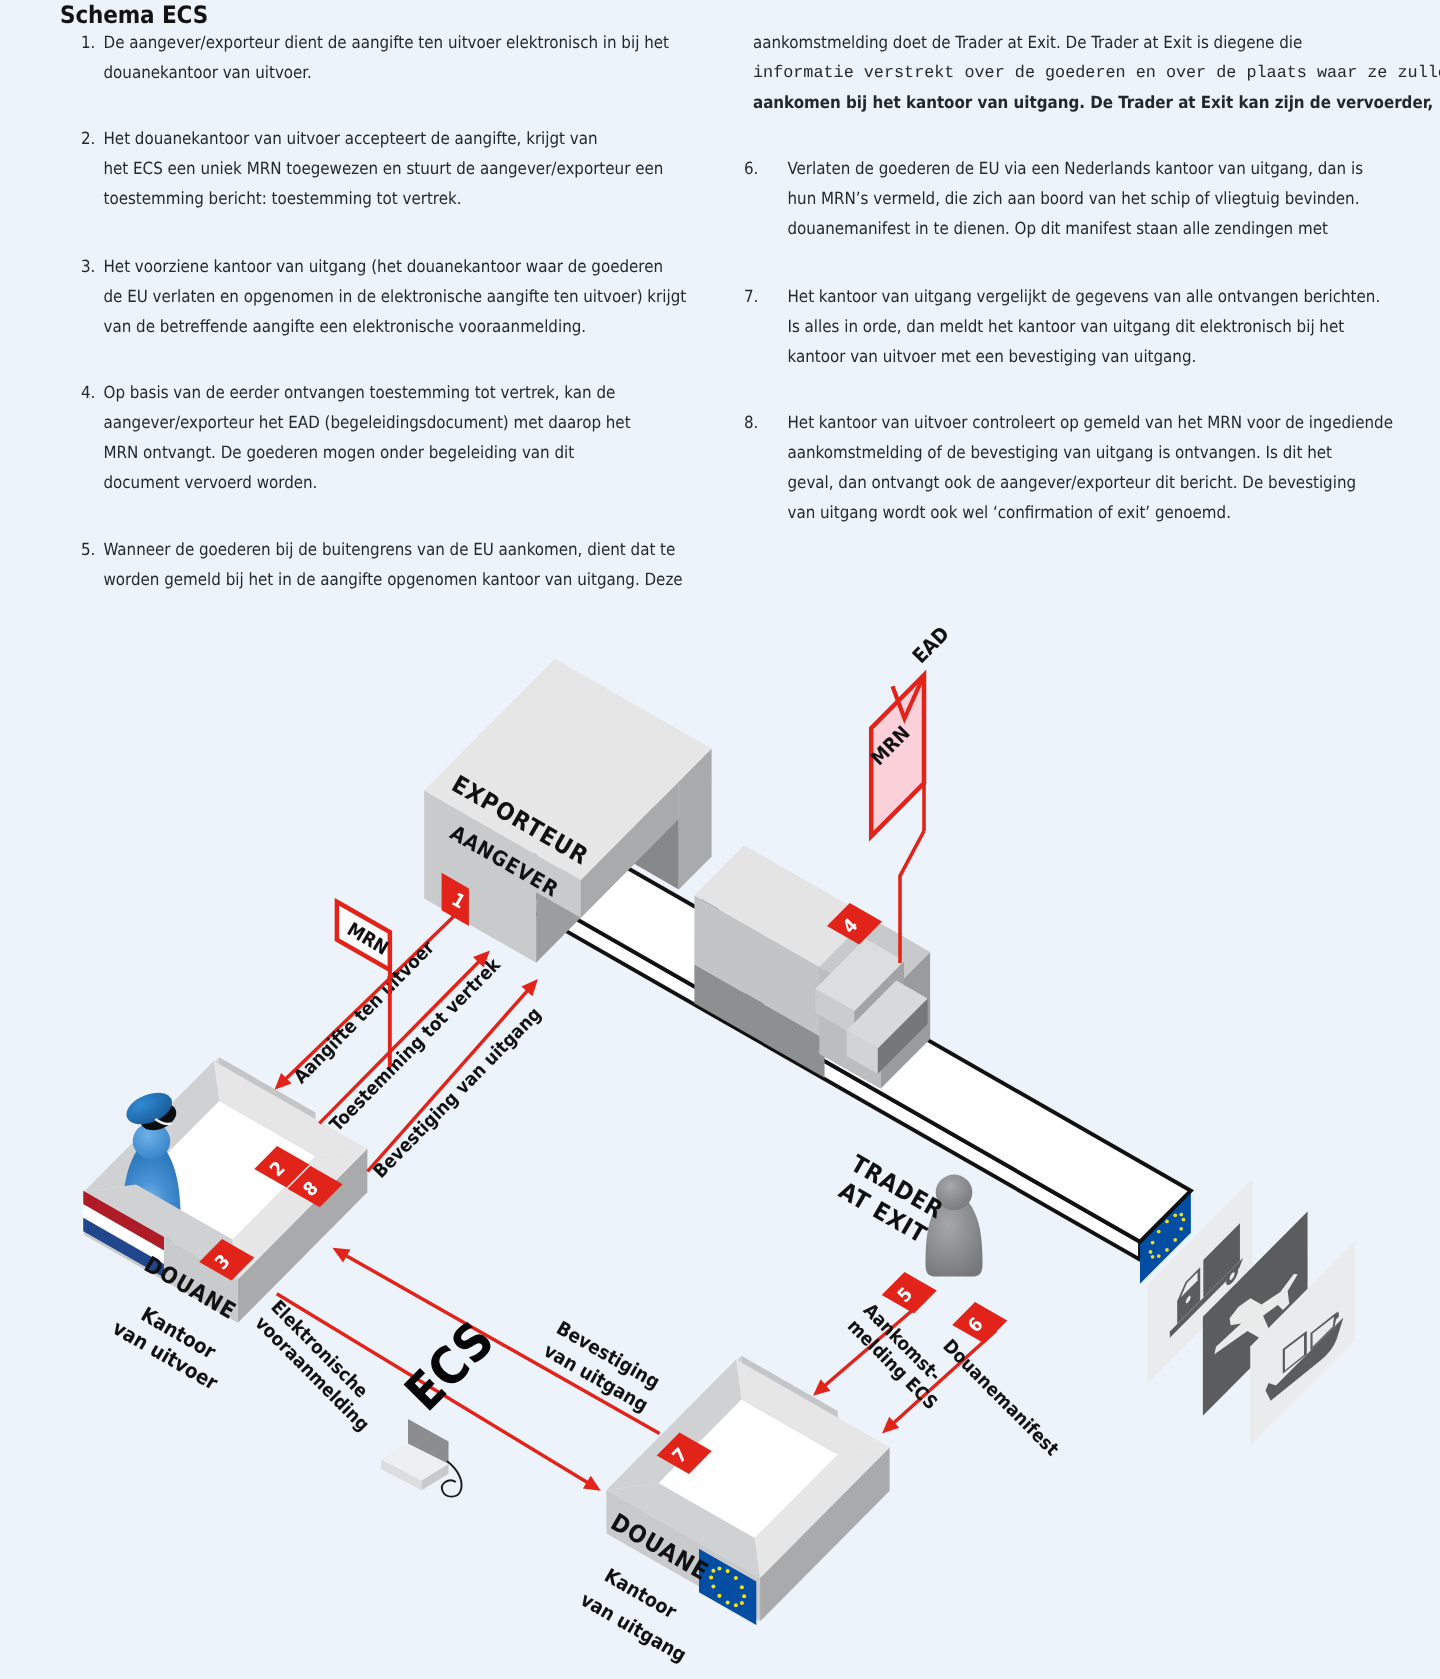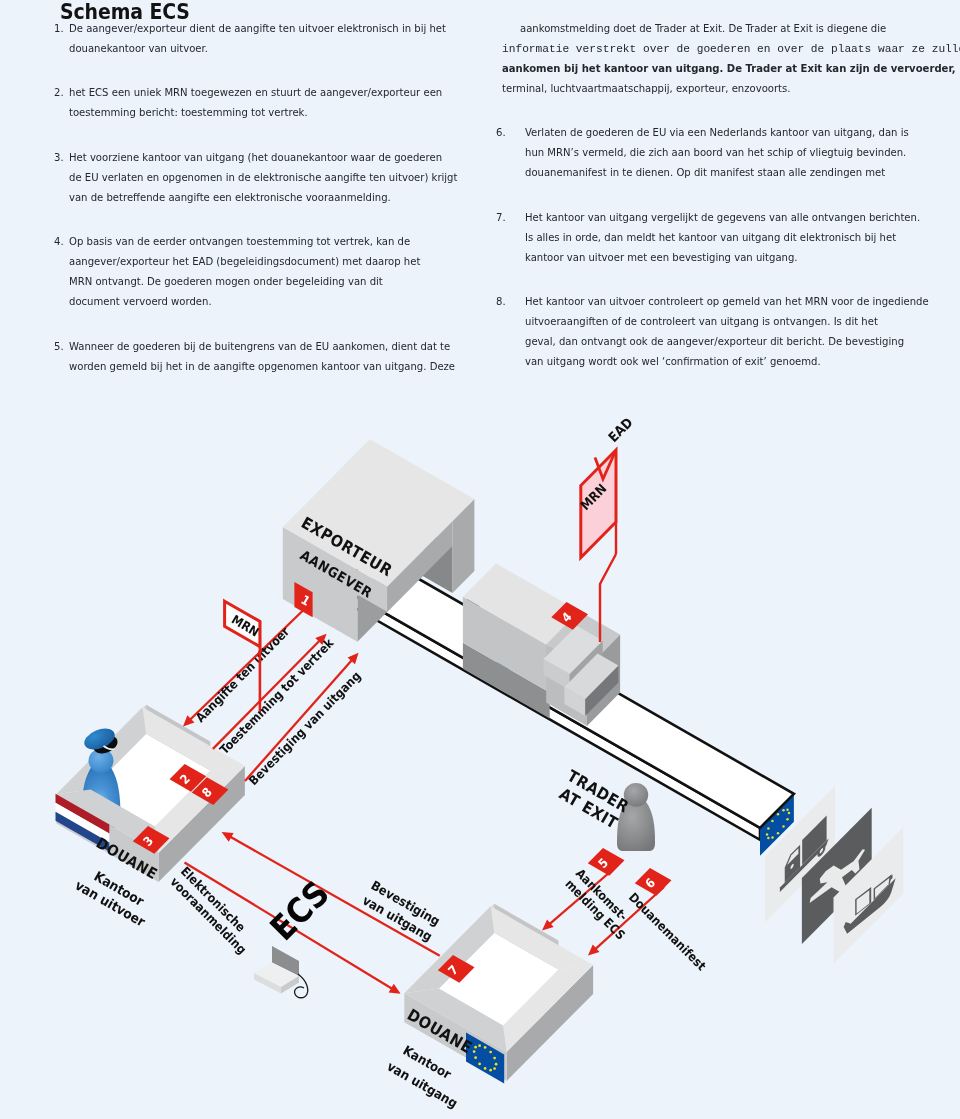--- a/index.html
+++ b/index.html
@@ -1,18 +1,18 @@
 <!DOCTYPE html>
 <html><head>
 <meta charset="utf-8">
 <style>
   html,body{margin:0;padding:0;}
   body{width:960px;height:1119px;background:#edf3fb;font-family:"DejaVu Sans Condensed","DejaVu Sans",sans-serif;overflow:hidden;position:relative;}
   .page{position:absolute;left:0;top:0;width:960px;height:1119px;}
-  .title{position:absolute;left:60px;top:0px;font-size:21px;font-weight:bold;color:#131313;
+  .title{position:absolute;left:40px;top:0px;font-size:16px;font-weight:bold;color:#131313;
          font-family:"DejaVu Sans Condensed","DejaVu Sans",sans-serif;letter-spacing:-0.1px;}
   .col{position:absolute;font-size:11.2px;color:#23282e;}
   .colL{left:54px;top:19px;width:430px;}
   .colR{left:496px;top:19px;width:440px;}
   .item{position:relative;margin-bottom:24.4px;}
   .num{position:absolute;left:0;top:0;height:20px;line-height:20px;}
   .ln{margin-left:15px;height:20px;line-height:20px;white-space:pre;}
   .colR .ln{margin-left:29px;}
   svg#diagram{position:absolute;left:0;top:400px;display:block;}
   text{font-family:"DejaVu Sans Condensed","DejaVu Sans",sans-serif;}
@@ -23,20 +23,21 @@
 <div class="page">
   <div class="title">Schema ECS</div>
   <div class="col colL" id="colL">
       <div class="item">
         <div class="num">1.</div>
         <div class="ln">De aangever/exporteur dient de aangifte ten uitvoer elektronisch in bij het</div>
         <div class="ln">douanekantoor van uitvoer.</div>
       </div>
       <div class="item">
         <div class="num">2.</div>
+        <div class="ln">Het douanekantoor van uitvoer accepteert de aangifte, krijgt van</div>
         <div class="ln">het ECS een uniek MRN toegewezen en stuurt de aangever/exporteur een</div>
         <div class="ln">toestemming bericht: toestemming tot vertrek.</div>
       </div>
       <div class="item">
         <div class="num">3.</div>
         <div class="ln">Het voorziene kantoor van uitgang (het douanekantoor waar de goederen</div>
         <div class="ln">de EU verlaten en opgenomen in de elektronische aangifte ten uitvoer) krijgt</div>
         <div class="ln">van de betreffende aangifte een elektronische vooraanmelding.</div>
       </div>
       <div class="item">
@@ -47,41 +48,40 @@
         <div class="ln">document vervoerd worden.</div>
       </div>
       <div class="item">
         <div class="num">5.</div>
         <div class="ln">Wanneer de goederen bij de buitengrens van de EU aankomen, dient dat te</div>
         <div class="ln">worden gemeld bij het in de aangifte opgenomen kantoor van uitgang. Deze</div>
       </div>
     </div>
   <div class="col colR" id="colR">
       <div class="item">
-        <div class="ln" style="margin-left: 24px;">aankomstmelding doet de Trader at Exit. De Trader at Exit is diegene die</div>
+        <div class="ln" style="margin-left: 6px;">aankomstmelding doet de Trader at Exit. De Trader at Exit is diegene die</div>
         <div class="ln" style="margin-left: 6px; font-family: Liberation Mono, monospace;">informatie verstrekt over de goederen en over de plaats waar ze zullen</div>
         <div class="ln" style="margin-left: 6px; font-weight: bold;">aankomen bij het kantoor van uitgang. De Trader at Exit kan zijn de vervoerder,</div>
-        <div class="ln" style="margin-left: 6px;">terminal, luchtvaartmaatschappij, exporteur, enzovoorts.</div>
       </div>
       <div class="item">
         <div class="num">6.</div>
         <div class="ln">Verlaten de goederen de EU via een Nederlands kantoor van uitgang, dan is</div>
         <div class="ln">hun MRN’s vermeld, die zich aan boord van het schip of vliegtuig bevinden.</div>
         <div class="ln">douanemanifest in te dienen. Op dit manifest staan alle zendingen met</div>
       </div>
       <div class="item">
         <div class="num">7.</div>
         <div class="ln">Het kantoor van uitgang vergelijkt de gegevens van alle ontvangen berichten.</div>
         <div class="ln">Is alles in orde, dan meldt het kantoor van uitgang dit elektronisch bij het</div>
         <div class="ln">kantoor van uitvoer met een bevestiging van uitgang.</div>
       </div>
       <div class="item">
         <div class="num">8.</div>
         <div class="ln">Het kantoor van uitvoer controleert op gemeld van het MRN voor de ingediende</div>
-        <div class="ln">uitvoeraangiften of de controleert van uitgang is ontvangen. Is dit het</div>
+        <div class="ln">aankomstmelding of de bevestiging van uitgang is ontvangen. Is dit het</div>
         <div class="ln">geval, dan ontvangt ook de aangever/exporteur dit bericht. De bevestiging</div>
         <div class="ln">van uitgang wordt ook wel ‘confirmation of exit’ genoemd.</div>
       </div>
     </div>
 <svg id="diagram" width="960" height="719" viewBox="0 400 960 719" xmlns="http://www.w3.org/2000/svg">
 <defs>
 <radialGradient id="gBody" cx="47%" cy="60%" r="58%">
   <stop offset="0" stop-color="#84c0ee"></stop>
           <stop offset="0.45" stop-color="#4a93d6"></stop>
           <stop offset="1" stop-color="#2f79bd"></stop>

